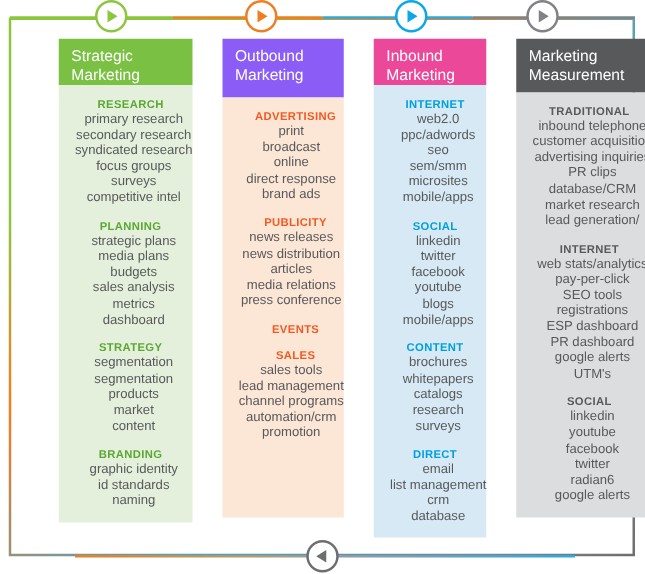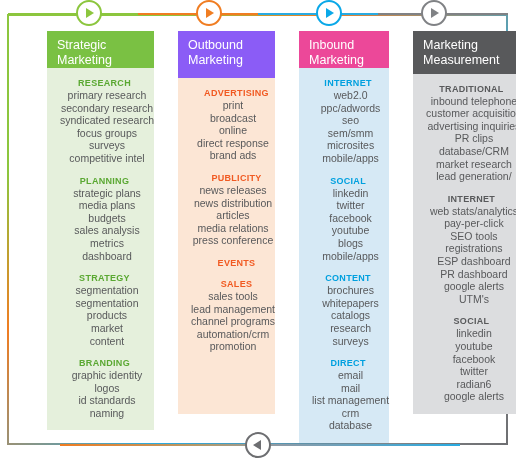--- a/index.html
+++ b/index.html
@@ -230,21 +230,20 @@
           <li>segmentation</li>
           <li>products</li>
           <li>market</li>
           <li>content</li>
         </ul>
       </div>
       <div class="group">
         <div class="group-title">BRANDING</div>
         <ul class="group-items">
           <li>graphic identity</li>
-          <li>logos</li>
           <li>id standards</li>
           <li>naming</li>
         </ul>
       </div>
     </div>
   </div>
 
   <div class="column c-outbound">
     <div class="col-header">
       <div>Outbound</div>
@@ -322,21 +321,20 @@
           <li>whitepapers</li>
           <li>catalogs</li>
           <li>research</li>
           <li>surveys</li>
         </ul>
       </div>
       <div class="group">
         <div class="group-title">DIRECT</div>
         <ul class="group-items">
           <li>email</li>
-          <li>mail</li>
           <li>list management</li>
           <li>crm</li>
           <li>database</li>
         </ul>
       </div>
     </div>
   </div>
 
   <div class="column c-measure">
     <div class="col-header">

